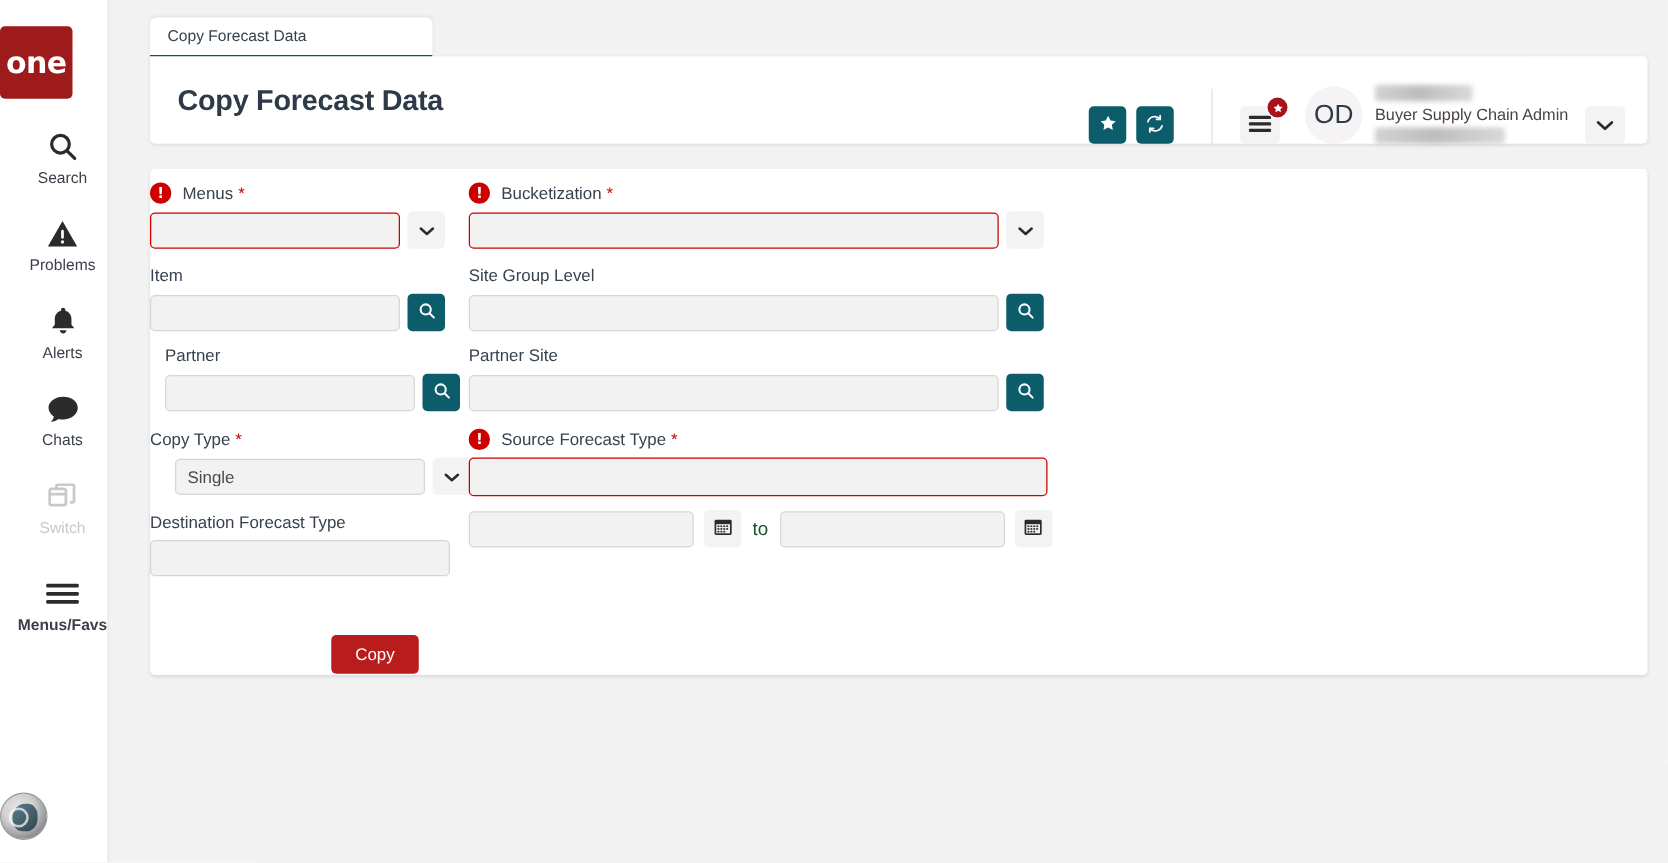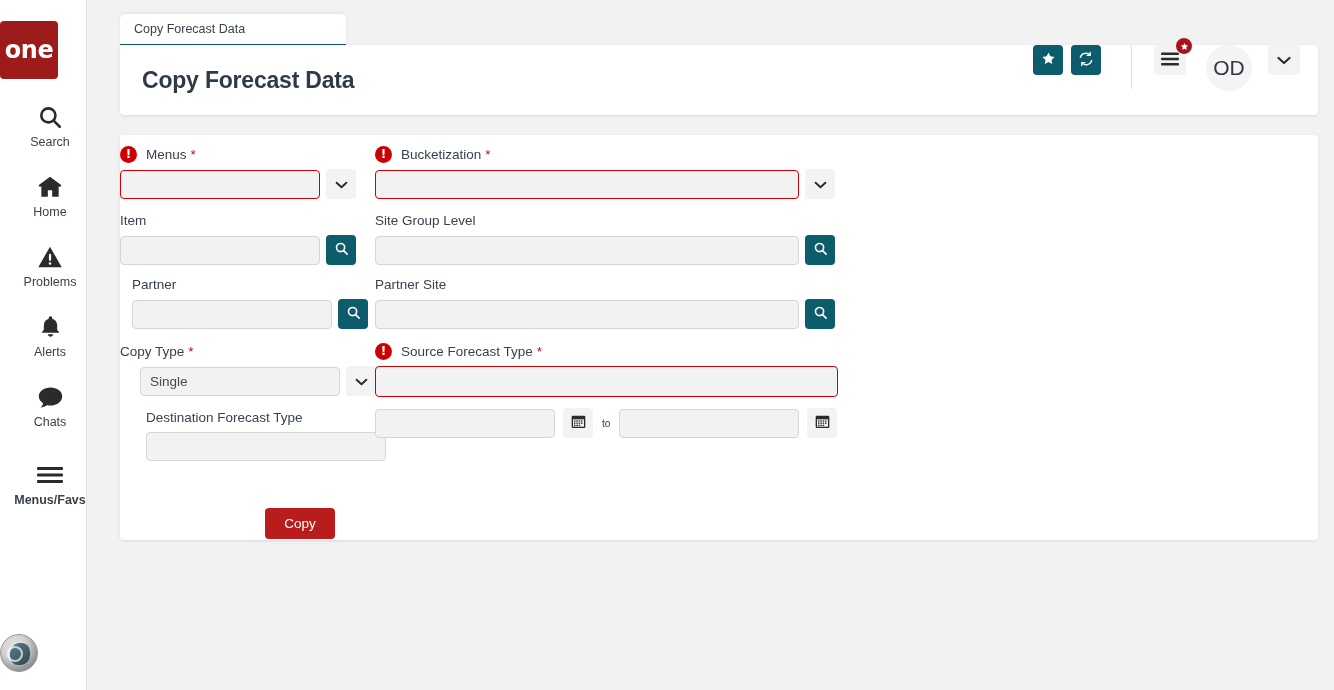--- a/index.html
+++ b/index.html
@@ -87,21 +87,21 @@
     width: 1198px; height: 70px;
     background: #ffffff;
     border-radius: 0 4px 4px 4px;
     box-shadow: 0 1px 3px rgba(0,0,0,.10);
     display: flex; align-items: center;
   }
   .page-title {
     font-size: 23px; font-weight: 700; color: #2f3a48;
     margin-left: 22px; letter-spacing: -0.2px;
   }
-  .hdr-right { margin-left: auto; display: flex; align-items: flex-start; height: 70px; }
+  .hdr-right { margin-left: auto; display: flex; align-items: flex-end; height: 70px; }
 
   .sq-btn {
     width: 30px; height: 30px; border-radius: 4px;
     background: #0d5c6b; color: #fff;
     display: flex; align-items: center; justify-content: center;
     cursor: pointer; margin-left: 8px; border: none;
   }
   .hdr-divider {
     width: 1px; height: 44px; background: #e0e0e0; margin: 0 22px 0 30px;
   }
@@ -187,21 +187,21 @@
     background: #0d5c6b; border: none; border-radius: 4px;
     display: flex; align-items: center; justify-content: center;
     cursor: pointer; color: #fff;
   }
   .cal-btn {
     width: 30px; height: 30px; margin-left: 8px;
     background: #f3f3f3; border: none; border-radius: 4px;
     display: flex; align-items: center; justify-content: center;
     cursor: pointer; color: #2b2b2b;
   }
-  .to-word { font-size: 10px; color: #14532d; margin: 0 9px; }
+  .to-word { font-size: 15px; color: #14532d; margin: 0 9px; }
 
   .copy-btn {
     position: absolute; left: 145px; top: 373px;
     width: 70px; height: 31px;
     background: #b91c1c; color: #ffffff;
     border: none; border-radius: 4px;
     font-size: 13.5px; cursor: pointer;
     font-family: "Liberation Sans", sans-serif;
   }
 </style>
@@ -218,28 +218,20 @@
     <div class="rail-item">
       <span class="ico">
         <svg width="26" height="26" viewBox="0 0 24 24" fill="none" stroke="currentColor" stroke-width="2.4">
           <circle cx="10.5" cy="10.5" r="6.5"></circle>
             <line x1="15.4" y1="15.4" x2="21" y2="21" stroke-linecap="round"></line>
         </svg>
       </span>
       <span class="lbl">Search</span>
     </div>
 
-    <div class="rail-item">
-      <span class="ico">
-        <svg width="28" height="26" viewBox="0 0 24 24" fill="currentColor">
-          <path d="M12 2.6 1.4 10.4l1.3 1.7L4 11.2V21h6v-6h4v6h6v-9.8l1.3.9 1.3-1.7z"></path>
-        </svg>
-      </span>
-      <span class="lbl">Home</span>
-    </div>
 
     <div class="rail-item">
       <span class="ico">
         <svg width="26" height="26" viewBox="0 0 24 24" fill="currentColor">
           <path d="M12 2.5 1.2 21.5h21.6z"></path>
           <rect x="11" y="9" width="2" height="6.6" fill="#fff" rx="1"></rect>
           <circle cx="12" cy="18" r="1.2" fill="#fff"></circle>
         </svg>
       </span>
       <span class="lbl">Problems</span>
@@ -257,20 +249,30 @@
 
     <div class="rail-item">
       <span class="ico">
         <svg width="27" height="25" viewBox="0 0 24 22" fill="currentColor">
           <path d="M12 2C6.2 2 1.6 5.5 1.6 9.9c0 2.5 1.5 4.7 3.8 6.1-.2 1.4-1 2.8-2.2 3.9 2.2-.2 4.2-1 5.7-2.1 1 .2 2 .4 3.1.4 5.8 0 10.4-3.6 10.4-8.3S17.8 2 12 2z"></path>
         </svg>
       </span>
       <span class="lbl">Chats</span>
     </div>
 
+    <div class="rail-item disabled">
+      <span class="ico">
+        <svg width="26" height="24" viewBox="0 0 24 22" fill="none" stroke="currentColor" stroke-width="2">
+          <rect x="2.5" y="5.5" width="12" height="12" rx="1.6"></rect>
+          <path d="M7.5 5.5V3.5a1 1 0 0 1 1-1h11a1 1 0 0 1 1 1v11a1 1 0 0 1-1 1h-2"></path>
+          <line x1="2.5" y1="9.5" x2="14.5" y2="9.5"></line>
+        </svg>
+      </span>
+      <span class="lbl">Switch</span>
+    </div>
 
     <div class="rail-item" style="margin-top:30px;font-weight:bold;">
       <span class="ico">
         <svg width="28" height="22" viewBox="0 0 28 22" fill="currentColor">
           <rect x="1" y="3" width="26" height="3" rx="1"></rect>
           <rect x="1" y="9.5" width="26" height="3" rx="1"></rect>
           <rect x="1" y="16" width="26" height="3" rx="1"></rect>
         </svg>
       </span>
       <span class="lbl">Menus/Favs</span>
@@ -323,20 +325,25 @@
           <svg width="9" height="9" viewBox="0 0 24 24" fill="currentColor">
             <path d="M12 2.4l3 6.1 6.7 1-4.9 4.7 1.2 6.7-6-3.2-6 3.2 1.2-6.7L2.3 9.5l6.7-1z"></path>
           </svg>
         </span>
       </button>
 
       <div class="user-avatar">
         <span>OD</span>
       </div>
 
+      <div class="user-block">
+        <div class="blur-bar b1"></div>
+        <div class="user-role">Buyer Supply Chain Admin</div>
+        <div class="blur-bar b2"></div>
+      </div>
 
       <button class="caret-btn">
         <span>
           <svg width="14" height="9" viewBox="0 0 14 9" fill="none" stroke="#2b2b2b" stroke-width="2.2" stroke-linecap="round" stroke-linejoin="round">
             <polyline points="1.5,2 7,7 12.5,2"></polyline>
           </svg>
         </span>
       </button>
     </div>
   </div>
@@ -469,21 +476,21 @@
         <div class="flabel">
           <span class="err-dot">!</span>
           <span>Source Forecast Type</span>
           <span class="req">*</span>
         </div>
         <div class="row">
           <input class="inp err tall" style="width: 463px;" value="">
         </div>
       </div>
 
-      <div class="field" style="left:0; top:273px;padding-left:26px;">
+      <div class="field" style="left:0; top:273px;">
         <div class="flabel">
           <span>Destination Forecast Type</span>
         </div>
         <div class="row">
           <input class="inp" style="width: 240px;" value="">
         </div>
       </div>
 
       <div class="field" style="left:255px; top:273px;">
         <div class="row">

